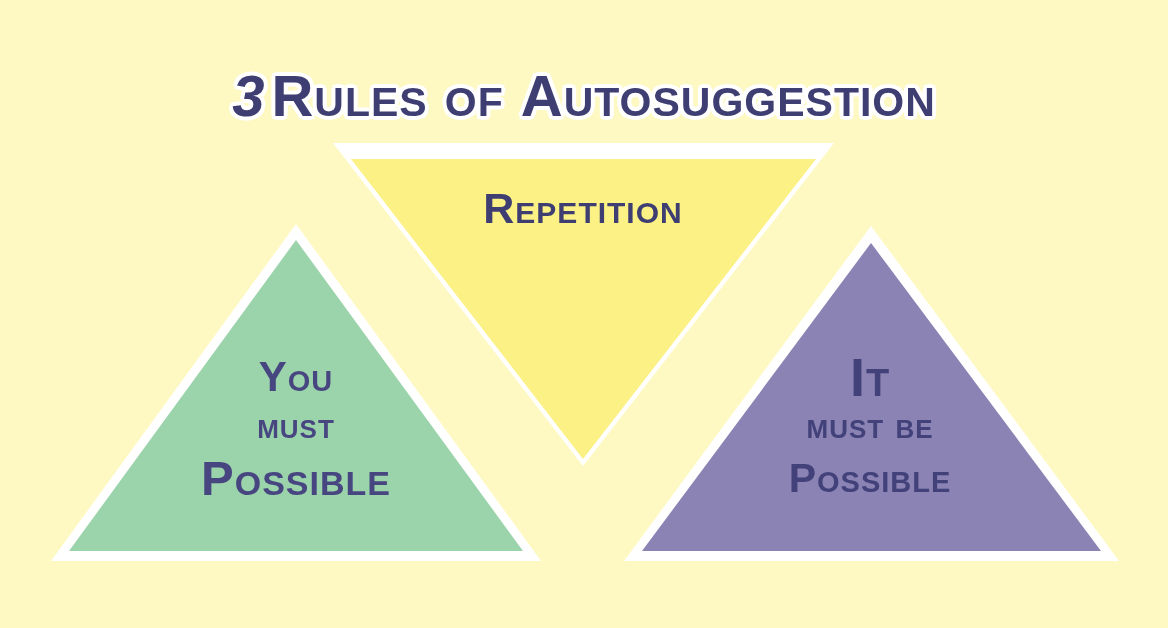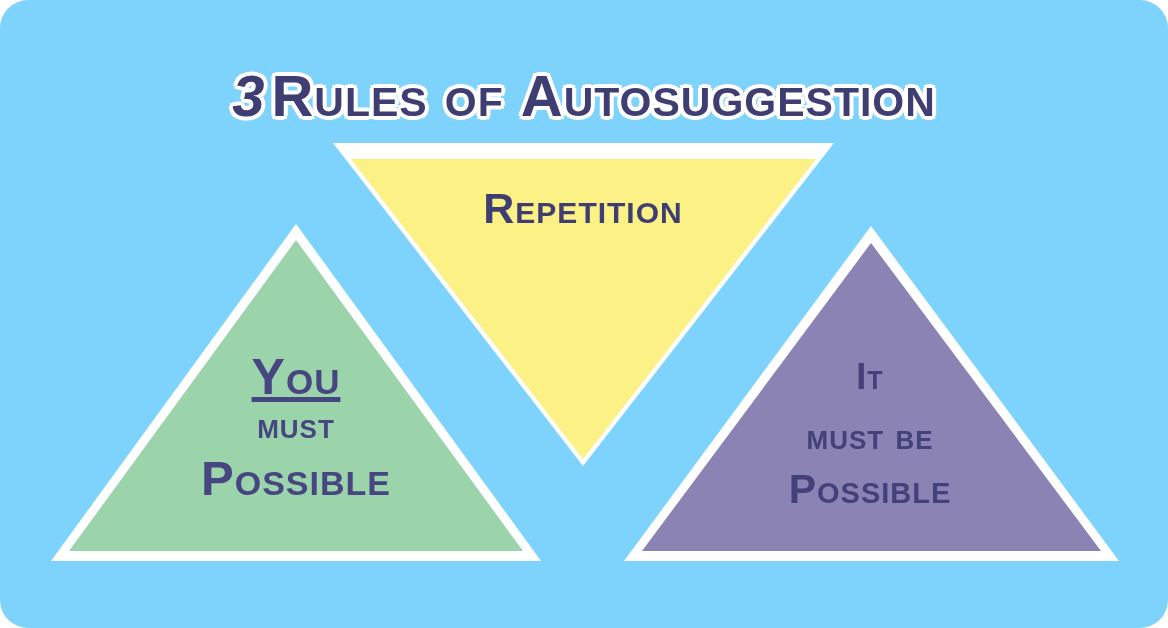--- a/index.html
+++ b/index.html
@@ -88,21 +88,21 @@
     font-variant: small-caps;
     letter-spacing: 1px;
   }
 
   
   #text-believe {
     left: 146px;
     top: 352px;
     width: 300px;
   }
-  #text-believe .l1 { font-size: 50px; line-height: 50px; text-decoration: underline; }
+  #text-believe .l1 { font-size: 42px; line-height: 50px; }
   #text-believe .l2 { font-size: 37px; line-height: 48px; }
   #text-believe .l3 { font-size: 49px; line-height: 56px; }
 
   
   #text-repetition {
     left: 383px;
     top: 182px;
     width: 400px;
     font-size: 43px;
     line-height: 52px;
@@ -110,28 +110,28 @@
   }
   #text-repetition .l1 { font-size: 43px; line-height: 52px; }
 
   
   #text-possible {
     left: 720px;
     top: 352px;
     width: 300px;
     color: #42417a;
   }
-  #text-possible .l1 { font-size: 36px; line-height: 50px; }
-  #text-possible .l2 { font-size: 37px; line-height: 48px; margin-top: 11px; }
+  #text-possible .l1 { font-size: 54px; line-height: 50px; }
+  #text-possible .l2 { font-size: 37px; line-height: 48px; }
   #text-possible .l3 { font-size: 41px; line-height: 56px; }
 </style>
 </head>
 <body>
 
-<div id="infographic" style="background: #7dd3fc; border-radius: 28px;">
+<div id="infographic" style="background: #fef9c3;">
 
   <h1 id="title" style="color: rgb(63, 62, 114); text-shadow: rgb(255, 255, 255) 3px 0px 0px, rgb(255, 255, 255) -3px 0px 0px, rgb(255, 255, 255) 0px 3px 0px, rgb(255, 255, 255) 0px -3px 0px, rgb(255, 255, 255) 2px 2px 0px, rgb(255, 255, 255) -2px 2px 0px, rgb(255, 255, 255) 2px -2px 0px, rgb(255, 255, 255) -2px -2px 0px, rgb(255, 255, 255) 4px 0px 0px, rgb(255, 255, 255) -4px 0px 0px, rgb(255, 255, 255) 0px 4px 0px, rgb(255, 255, 255) 0px -4px 0px, rgb(255, 255, 255) 3px 3px 0px, rgb(255, 255, 255) -3px 3px 0px, rgb(255, 255, 255) 3px -3px 0px, rgb(255, 255, 255) -3px -3px 0px;">
     <span class="num">3</span><span class="word">Rules</span><span class="small">&nbsp;</span><span class="small">of</span><span class="small">&nbsp;</span><span class="word">Autosuggestion</span>
   </h1>
 
   <svg id="stage" viewBox="0 0 1168 628">
 
     <polygon points="296,224 541,561 51,561" fill="#ffffff"></polygon>
     <polygon points="296,240 523,551 69,551" fill="#9bd3ab"></polygon>
 

